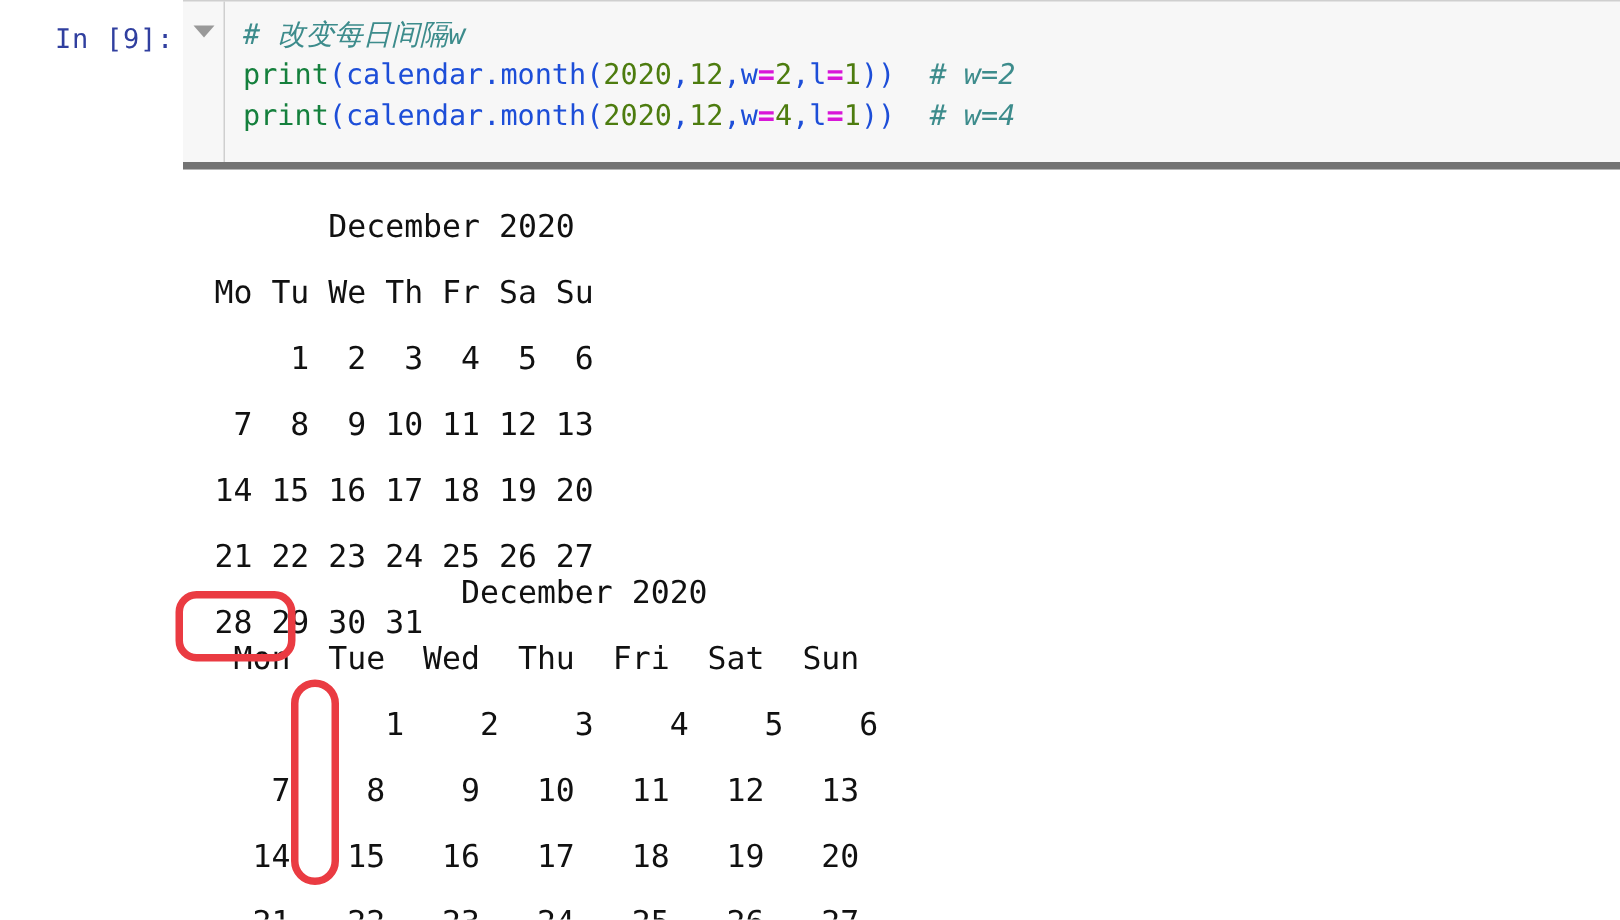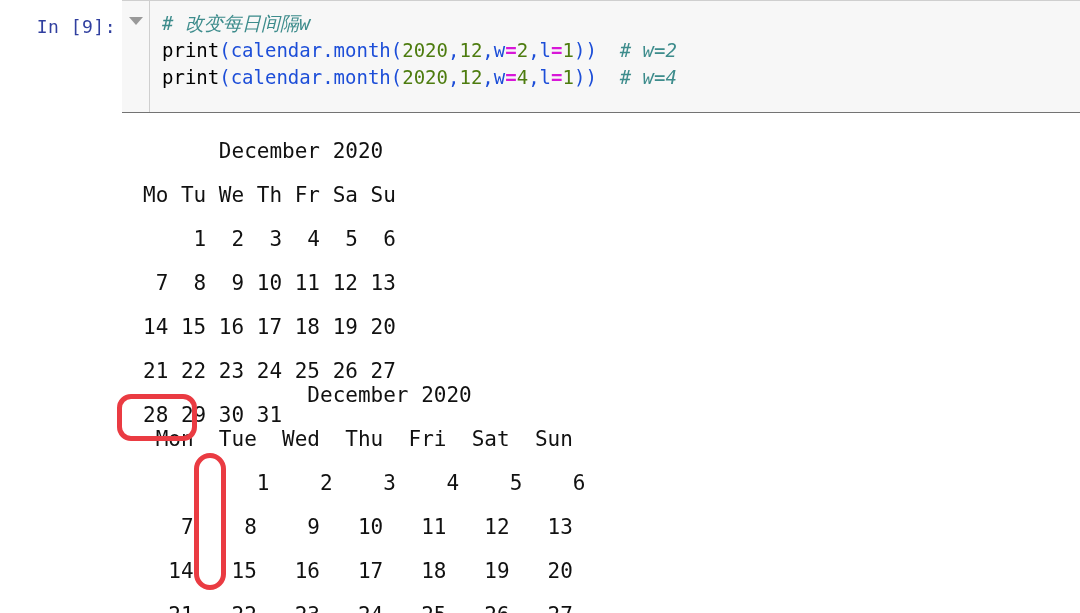--- a/index.html
+++ b/index.html
@@ -39,21 +39,21 @@
     box-sizing: border-box;
   }
 
   .cell-wrap {
     position: relative;
     flex: 1;
     height: 113px;
     box-sizing: border-box;
     background: #f7f7f7;
     border-top: 1px solid #cfcfcf;
-    border-bottom: 1px solid #737373;
+    border-bottom: 5px solid #737373;
     display: flex;
   }
 
   .collapse-gutter {
     width: 28px;
     flex: 0 0 28px;
     border-right: 1px solid #cfcfcf;
     display: flex;
     justify-content: center;
     padding-top: 16px;
@@ -77,21 +77,21 @@
     font-size: 19px;
     line-height: 27px;
     white-space: pre;
     color: #000000;
   }
 
   .tok-comment {
     color: #3d8c8c;
     font-style: italic;
   }
-  .tok-builtin { color: #000000; }
+  .tok-builtin { color: #15803d; }
   .tok-num     { color: #4d7c0f; }
   .tok-op      { color: #d817d8; font-weight: bold; }
   .tok-plain   { color: #1d4ed8; }
 
   
   .output {
     position: absolute;
     left: 143px;
     font-family: "DejaVu Sans Mono", monospace;
     font-size: 21px;

